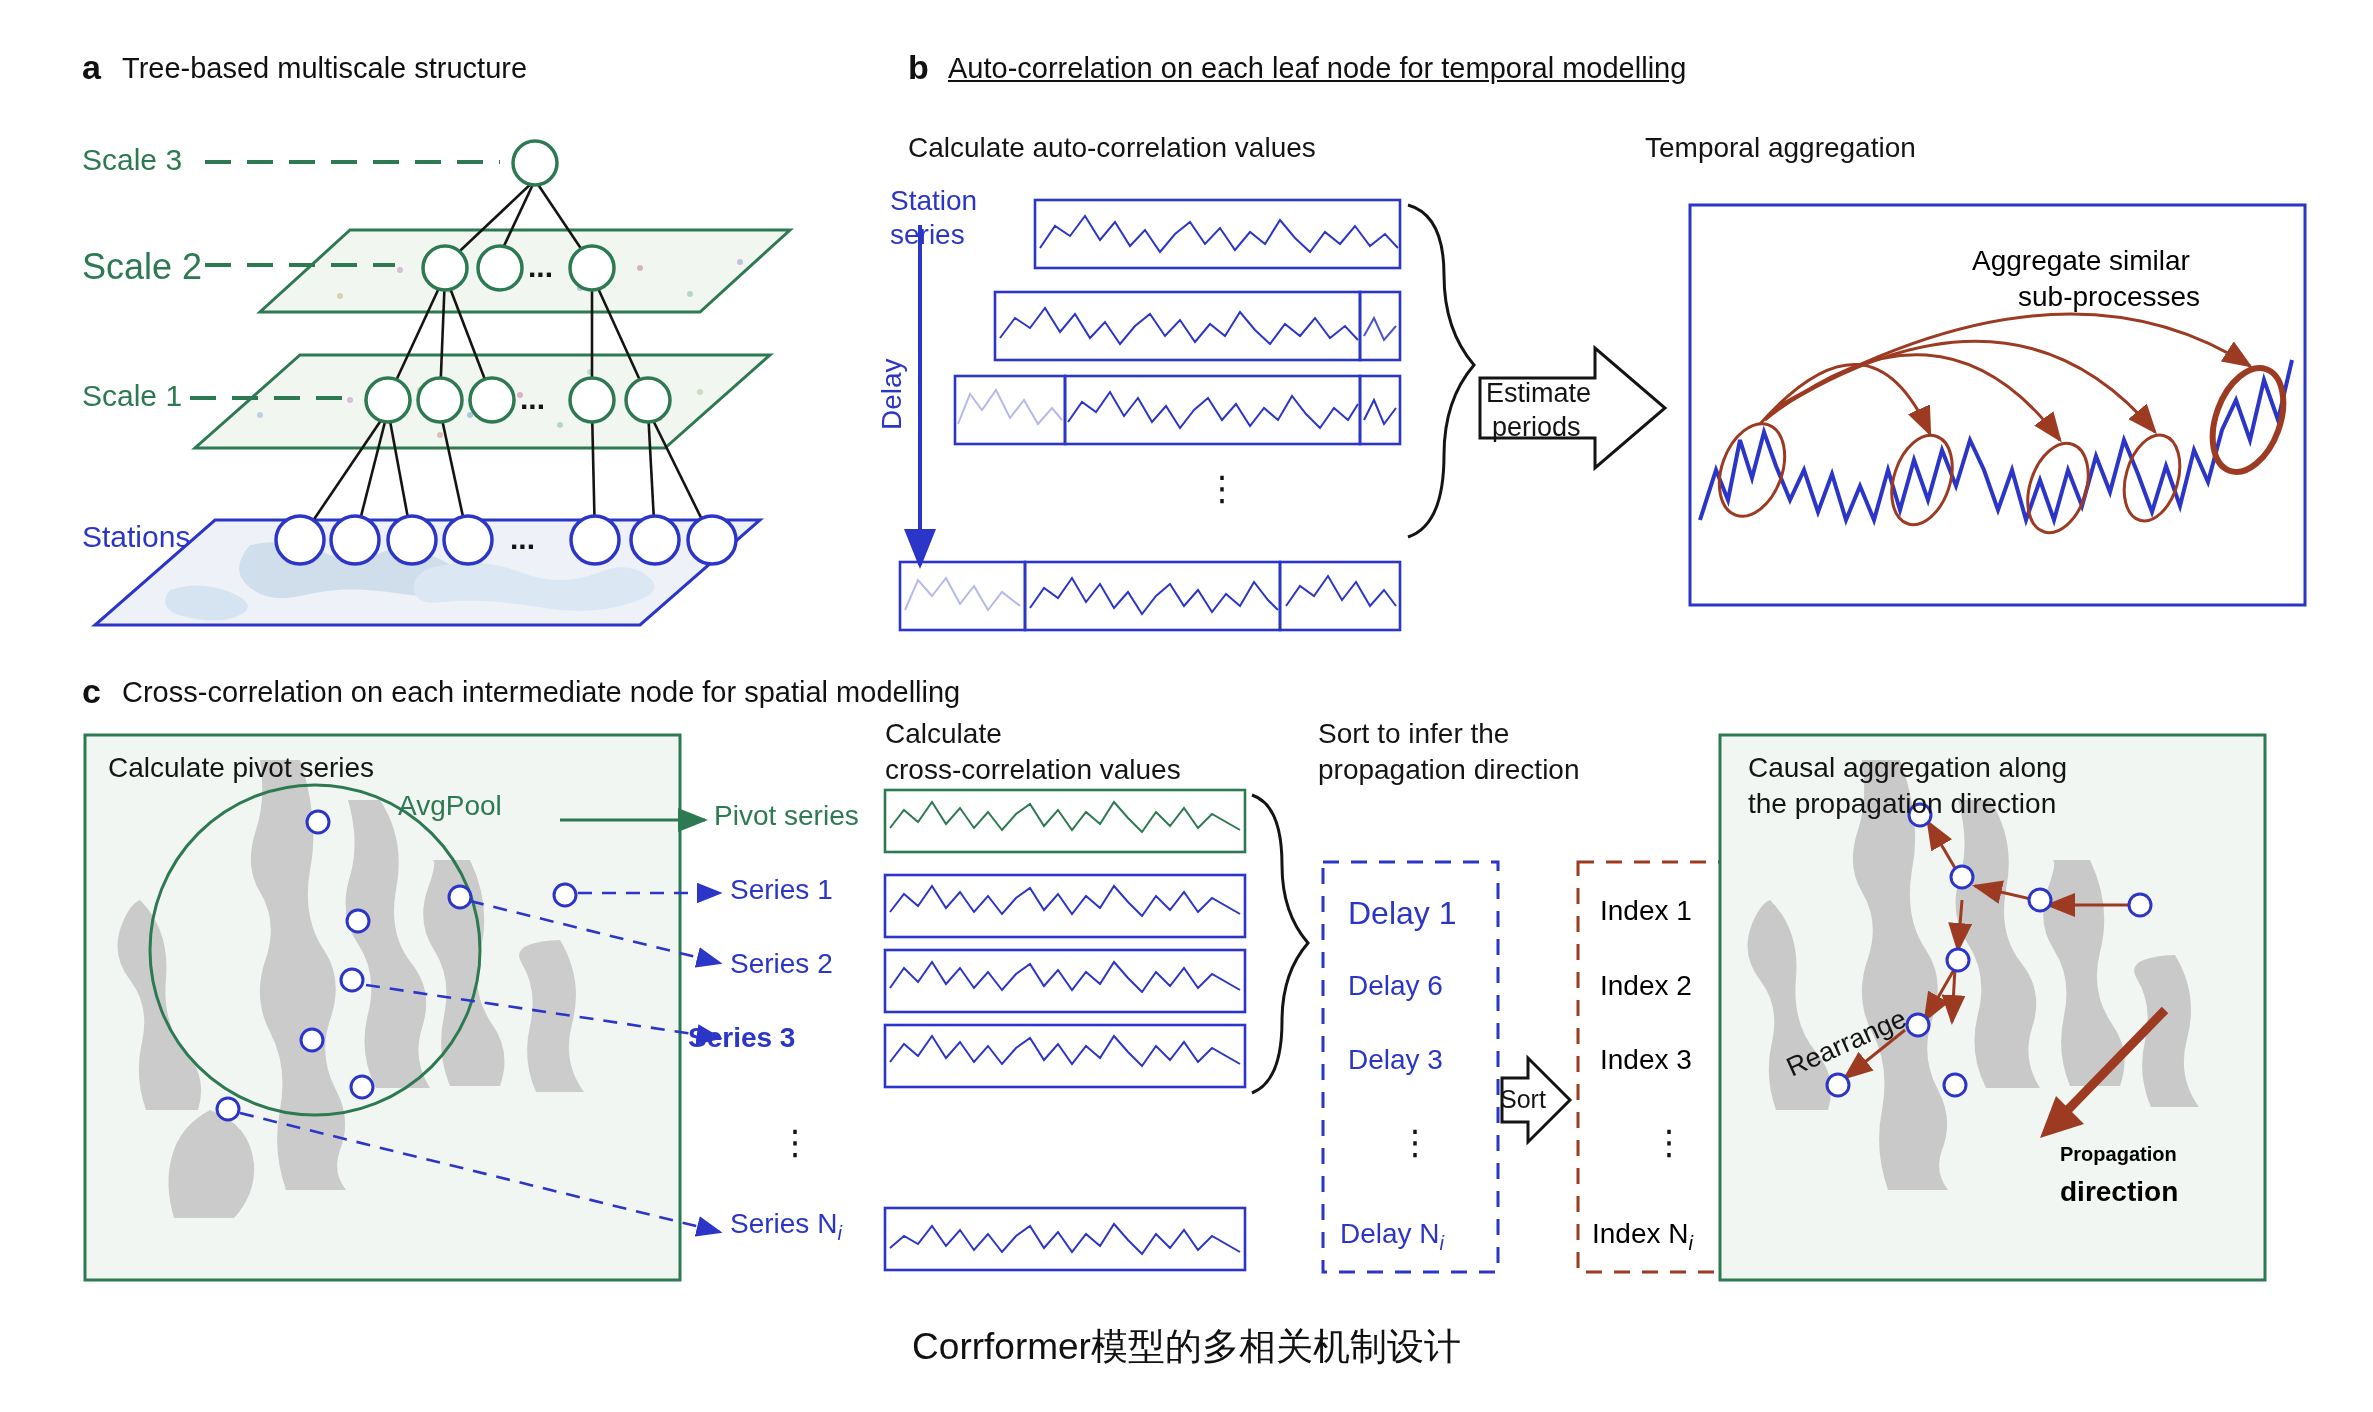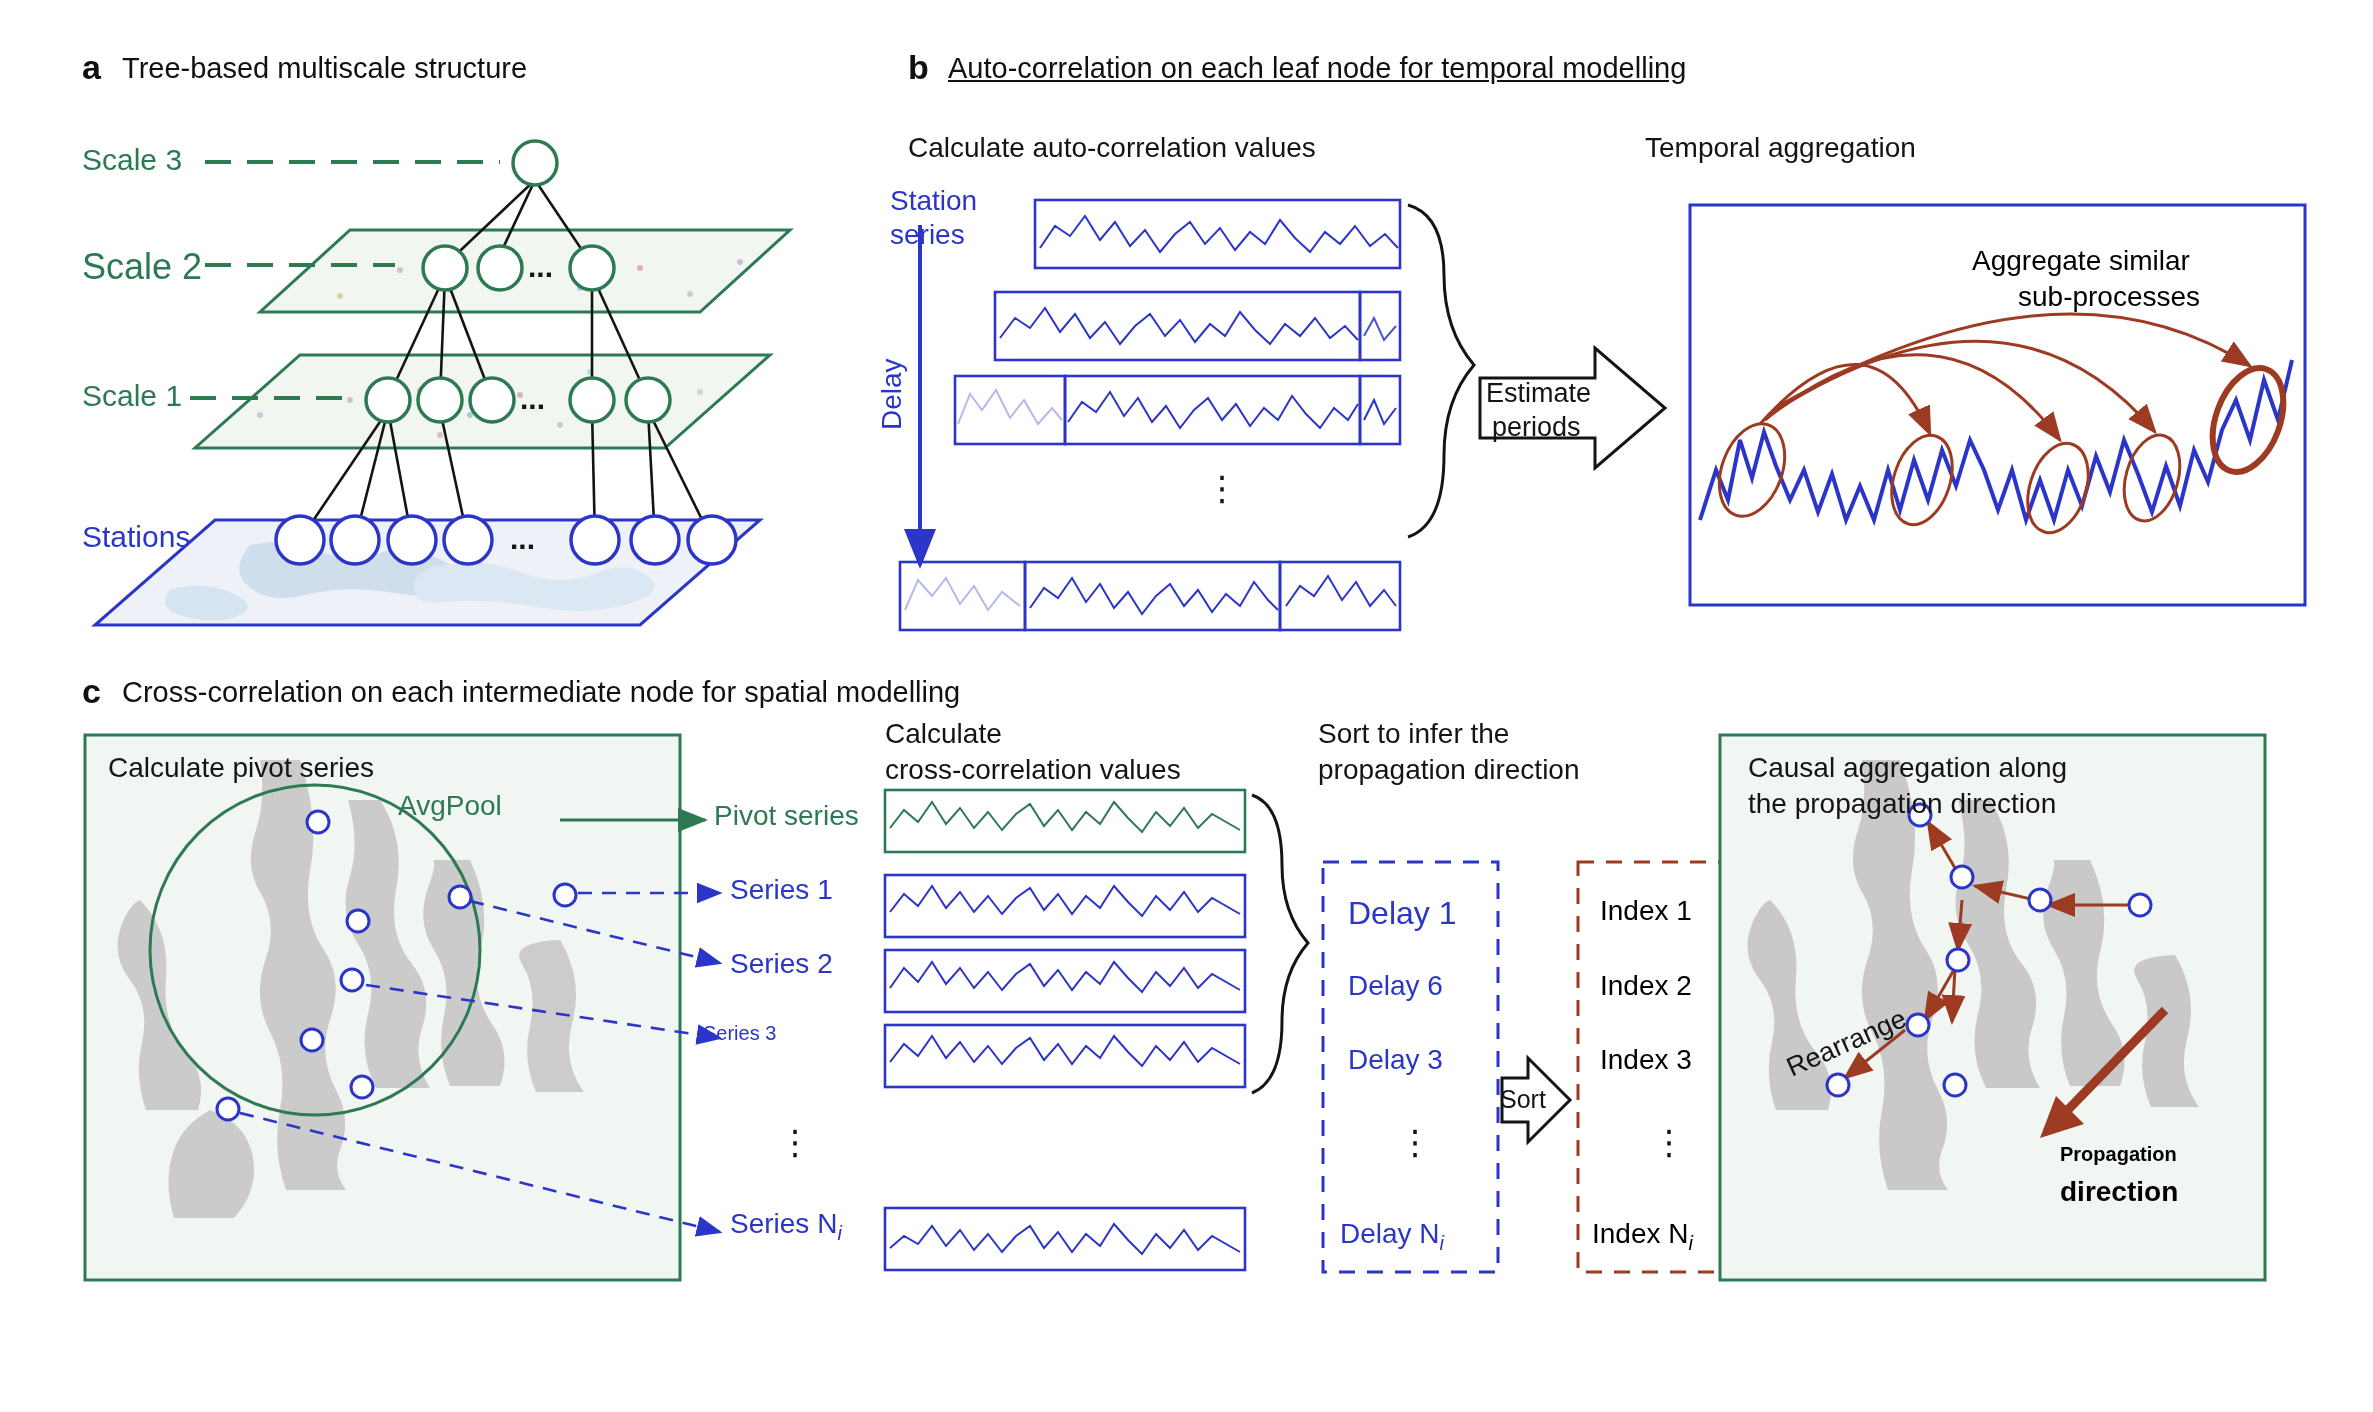--- a/index.html
+++ b/index.html
@@ -315,21 +315,21 @@
 
 <div class="panel-letter" style="left:82px;top:672px;">c</div>
 <div class="panel-title" style="left:122px;top:676px;">Cross-correlation on each intermediate node for spatial modelling</div>
 
 <div class="lbl blk" style="left:108px;top:752px;font-size:28px;">Calculate pivot series</div>
 <div class="lbl green" style="left:398px;top:790px;font-size:28px;">AvgPool</div>
 <div class="lbl green" style="left:714px;top:800px;font-size:28px;">Pivot series</div>
 
 <div class="lbl blue" style="left:730px;top:874px;font-size:28px;">Series 1</div>
 <div class="lbl blue" style="left:730px;top:948px;font-size:28px;">Series 2</div>
-<div class="lbl blue" style="left:703px;top:1022px;font-size:20px;">Series 3</div>
+<div class="lbl blue" style="left:688px;top:1022px;font-size:28px;font-weight:bold;">Series 3</div>
 <div class="lbl blk" style="left:778px;top:1122px;font-size:34px;">⋮</div>
 <div class="lbl blue" style="left:730px;top:1208px;font-size:28px;"><span>Series N</span><span class="italic" style="font-size:20px;vertical-align:sub;">i</span></div>
 
 <div class="lbl blk" style="left:885px;top:718px;font-size:28px;">Calculate</div>
 <div class="lbl blk" style="left:885px;top:754px;font-size:28px;">cross-correlation values</div>
 
 <div class="lbl blk" style="left:1318px;top:718px;font-size:28px;">Sort to infer the</div>
 <div class="lbl blk" style="left:1318px;top:754px;font-size:28px;">propagation direction</div>
 
 <div class="lbl blue" style="left:1348px;top:895px;font-size:32px;">Delay 1</div>
@@ -346,14 +346,15 @@
 
 <div class="lbl blk" style="left:1500px;top:1085px;font-size:25px;">Sort</div>
 <div class="lbl blk" style="left:1782px;top:1055px;font-size:27px;transform:rotate(-24deg);transform-origin:left top;">Rearrange</div>
 
 <div class="lbl blk" style="left:1748px;top:752px;font-size:28px;">Causal aggregation along</div>
 <div class="lbl blk" style="left:1748px;top:788px;font-size:28px;">the propagation direction</div>
 
 <div class="lbl dred" style="left:2060px;top:1119px;font-size:20px;font-weight:600;margin-top:24px;">Propagation</div>
 <div class="lbl dred" style="left:2060px;top:1176px;font-size:28px;font-weight:600;">direction</div>
 
+<div class="caption">Corrformer模型的多相关机制设计</div>
 
 </div>
 
 </body></html>

